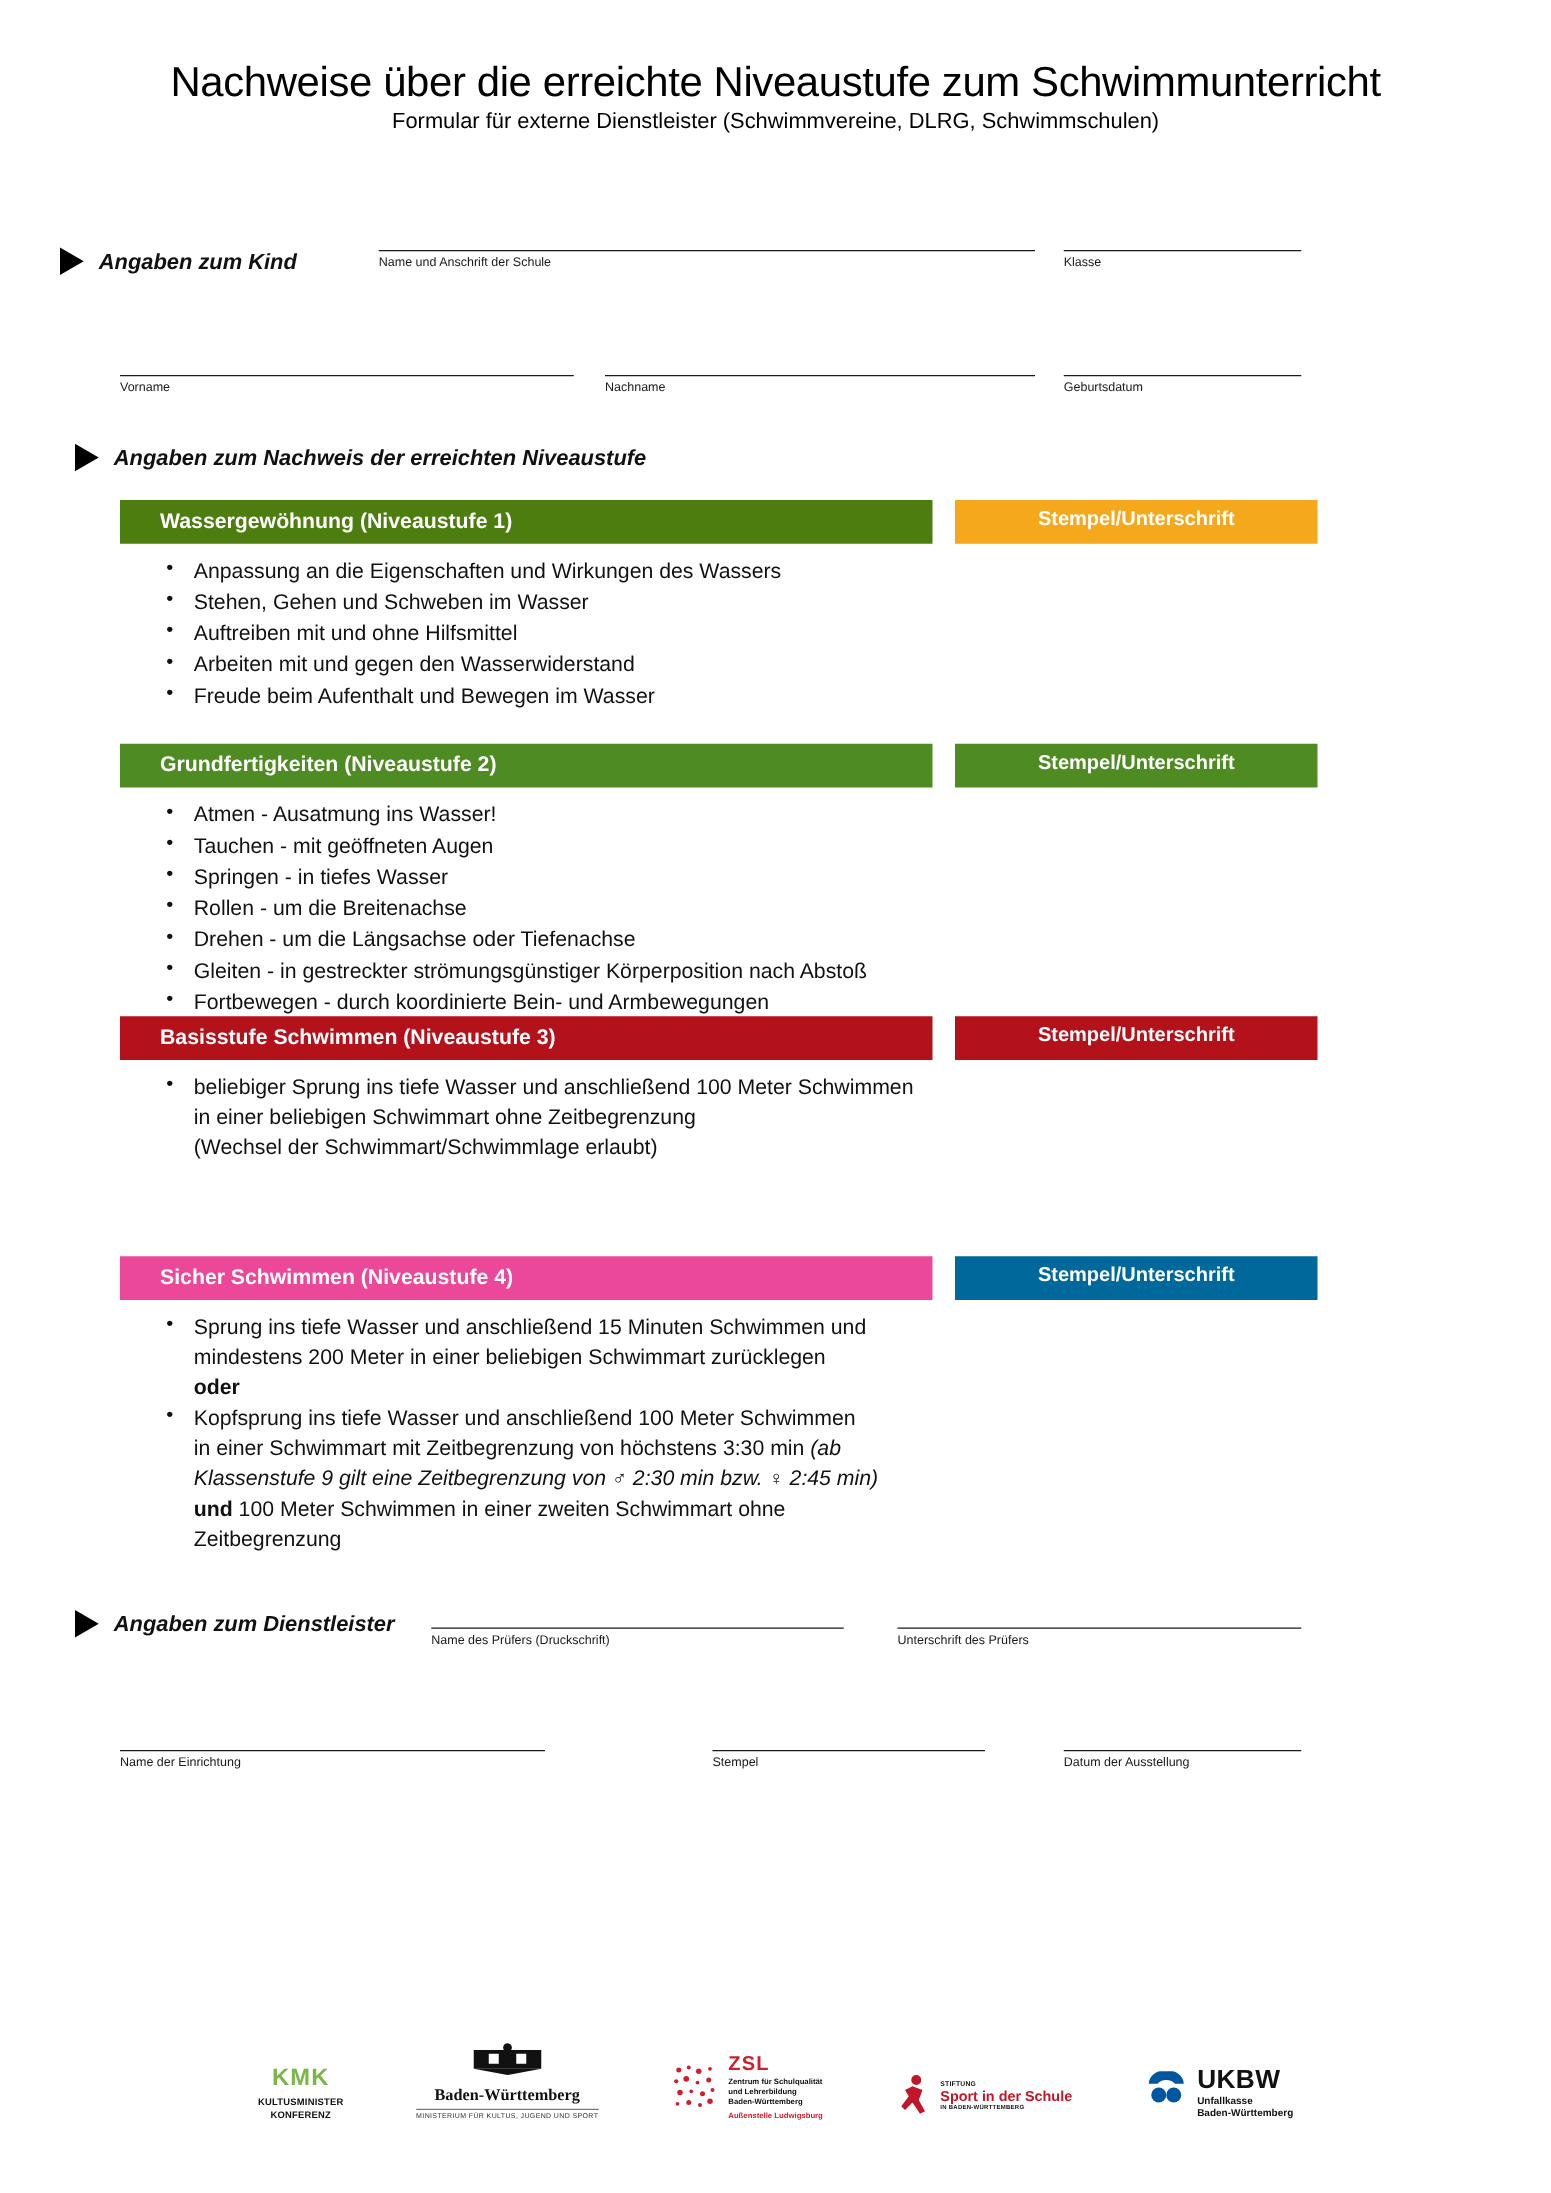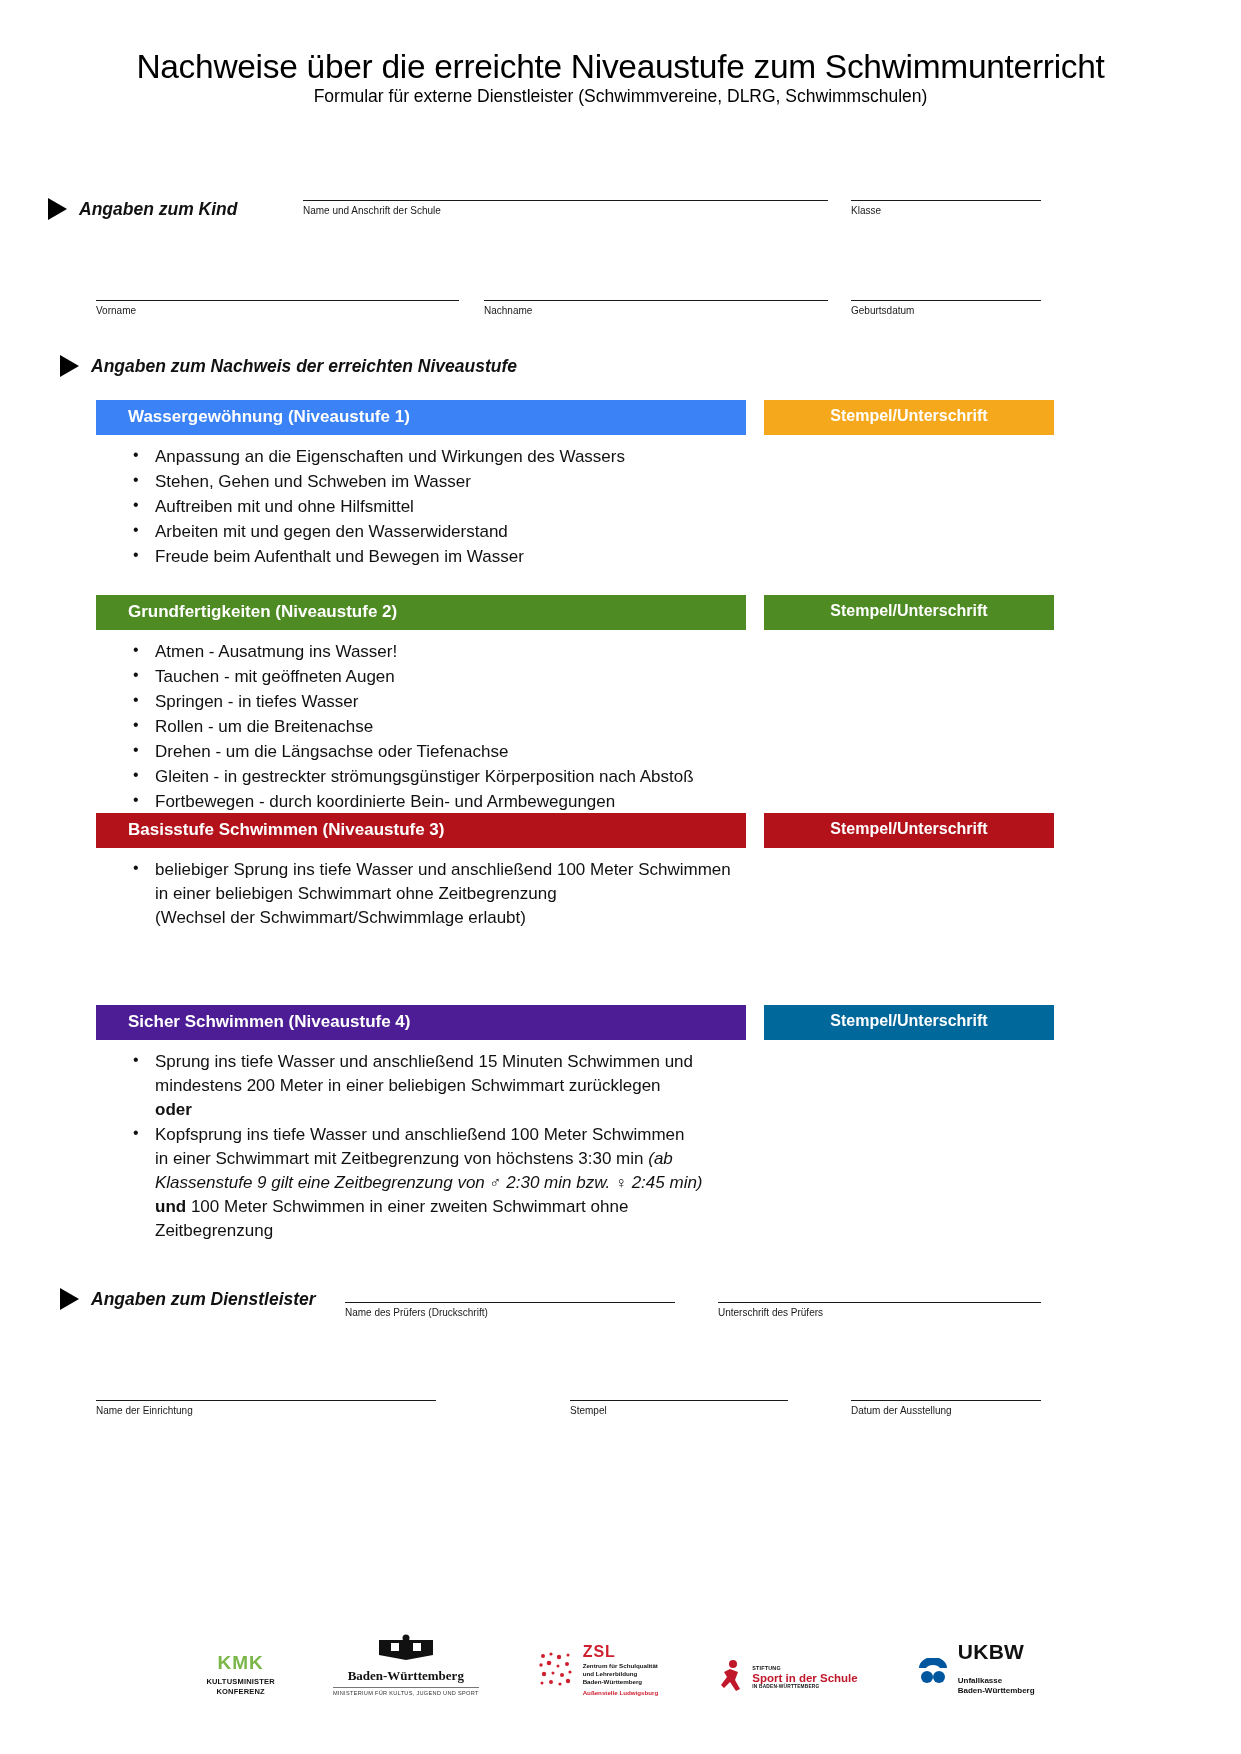--- a/index.html
+++ b/index.html
@@ -241,21 +241,21 @@
     font-weight: 700;
     color: #111;
     line-height: 1;
     letter-spacing: 0.3px;
   }
   .logo-ukbw .u-small {
     font-size: 8px;
     font-weight: 700;
     color: #111;
     line-height: 1.25;
-    margin-top: 14px;
+    margin-top: 2px;
   }
 </style>
 </head>
 <body>
 
 <div class="page">
 
   <div class="header">
     <h1 class="doc-title">Nachweise über die erreichte Niveaustufe zum Schwimmunterricht</h1>
     <div class="doc-subtitle">Formular für externe Dienstleister (Schwimmvereine, DLRG, Schwimmschulen)</div>
@@ -291,21 +291,21 @@
     <div class="caption">Geburtsdatum</div>
   </div>
 
   <div class="section-head" style="left:60px; top:355px;">
     <span class="tri"></span>
     <span class="section-head-label">Angaben zum Nachweis der erreichten Niveaustufe</span>
   </div>
 
   <div class="level" style="left:96px; top:400px;">
     <div class="level-bar-row">
-      <div class="level-title-bar" style="width:650px; background:#3b82f6;">Wassergewöhnung (Niveaustufe 1)</div>
+      <div class="level-title-bar" style="width:650px; background:#4d7c0f;">Wassergewöhnung (Niveaustufe 1)</div>
       <div class="level-stamp-bar" style="width:290px; background:#F5A81C;">Stempel/Unterschrift</div>
     </div>
     <ul class="level-items">
       <li>Anpassung an die Eigenschaften und Wirkungen des Wassers</li>
       <li>Stehen, Gehen und Schweben im Wasser</li>
       <li>Auftreiben mit und ohne Hilfsmittel</li>
       <li>Arbeiten mit und gegen den Wasserwiderstand</li>
       <li>Freude beim Aufenthalt und Bewegen im Wasser</li>
     </ul>
   </div>
@@ -335,21 +335,21 @@
       <li>
           <span class="lvl-line">beliebiger Sprung ins tiefe Wasser und anschließend 100 Meter Schwimmen</span>
           <span class="lvl-line">in einer beliebigen Schwimmart ohne Zeitbegrenzung</span>
           <span class="lvl-line">(Wechsel der Schwimmart/Schwimmlage erlaubt)</span>
         </li>
     </ul>
   </div>
 
   <div class="level" style="left:96px; top:1005px;">
     <div class="level-bar-row">
-      <div class="level-title-bar" style="width:650px; background:#4c1d95;">Sicher Schwimmen (Niveaustufe 4)</div>
+      <div class="level-title-bar" style="width:650px; background:#ec4899;">Sicher Schwimmen (Niveaustufe 4)</div>
       <div class="level-stamp-bar" style="width:290px; background:#00689B;">Stempel/Unterschrift</div>
     </div>
     <ul class="level-items" id="level4-items">
         <li>
           <span class="lvl-line"><span>Sprung ins tiefe Wasser und anschließend 15 Minuten Schwimmen und</span></span>
           <span class="lvl-line"><span>mindestens 200 Meter in einer beliebigen Schwimmart zurücklegen</span></span>
           <span class="lvl-line"><span class="bold">oder</span></span>
         </li>
         <li>
           <span class="lvl-line"><span>Kopfsprung ins tiefe Wasser und anschließend 100 Meter Schwimmen</span></span>

